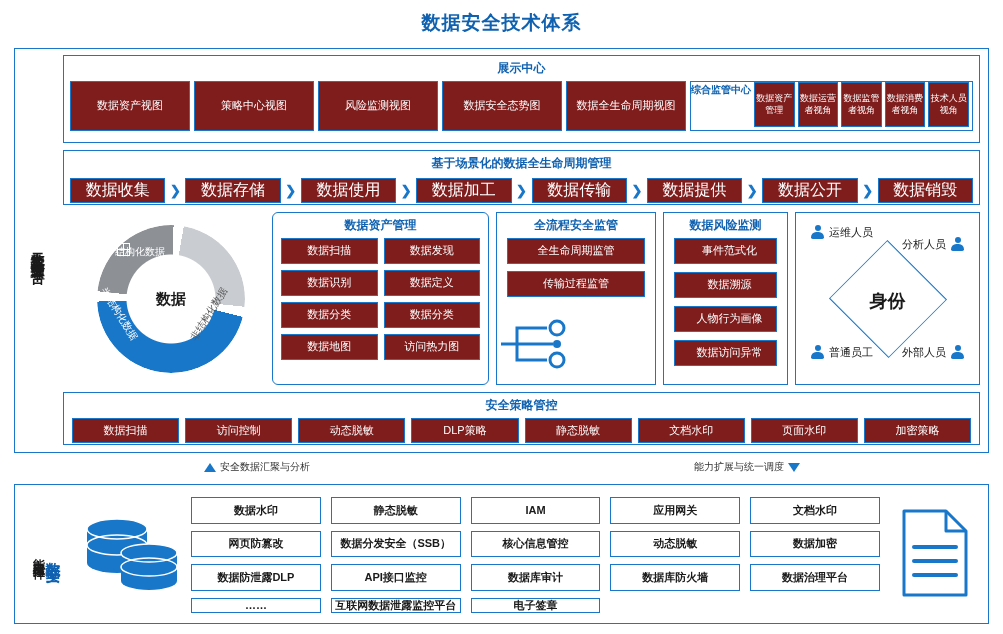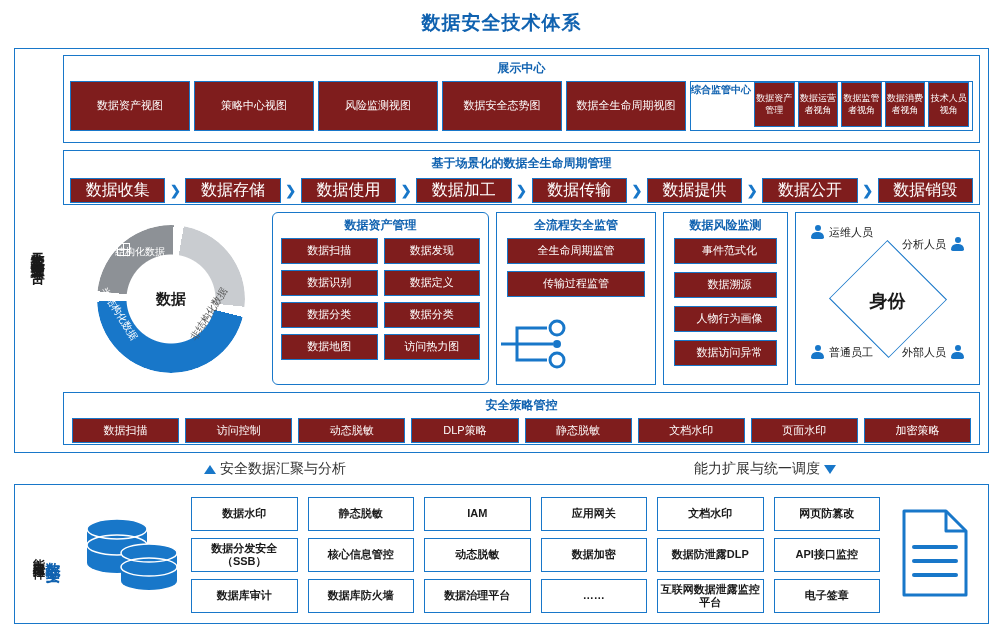--- a/index.html
+++ b/index.html
@@ -336,21 +336,21 @@
   
   .connector {
     position: absolute;
     left: 14px;
     top: 456px;
     width: 975px;
     height: 26px;
   }
   .conn-item {
     position: absolute;
-    font-size: 14px;
+    font-size: 10px;
     color: #333333;
     display: flex;
     align-items: center;
     gap: 4px;
   }
   .tri-up {
     width: 0; height: 0;
     border-left: 6px solid transparent;
     border-right: 6px solid transparent;
     border-bottom: 9px solid #1877c9;
@@ -391,21 +391,21 @@
     width: 100px;
     height: 80px;
   }
   .comp-grid {
     position: absolute;
     left: 176px;
     top: 12px;
     right: 108px;
     bottom: 10px;
     display: grid;
-    grid-template-columns: repeat(6, 1fr);
+    grid-template-columns: repeat(5, 1fr);
     grid-template-rows: repeat(3, 1fr);
     gap: 7px 10px;
   }
   .comp-cell {
     border: 1px solid #1877c9;
     background: #ffffff;
     display: flex;
     align-items: center;
     justify-content: center;
     text-align: center;

